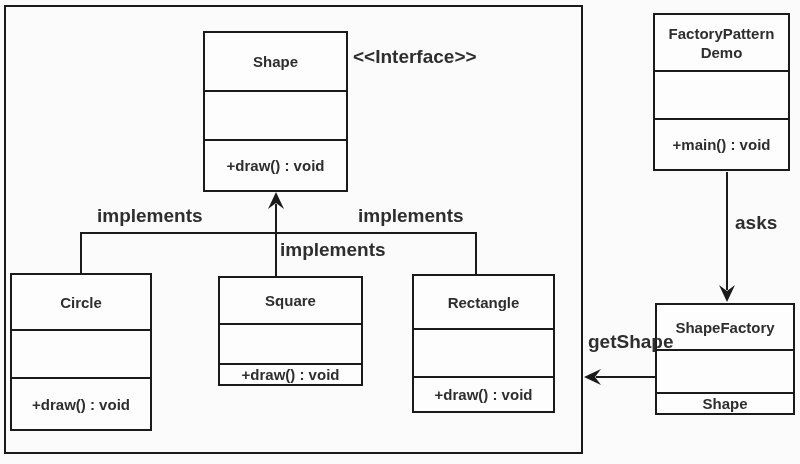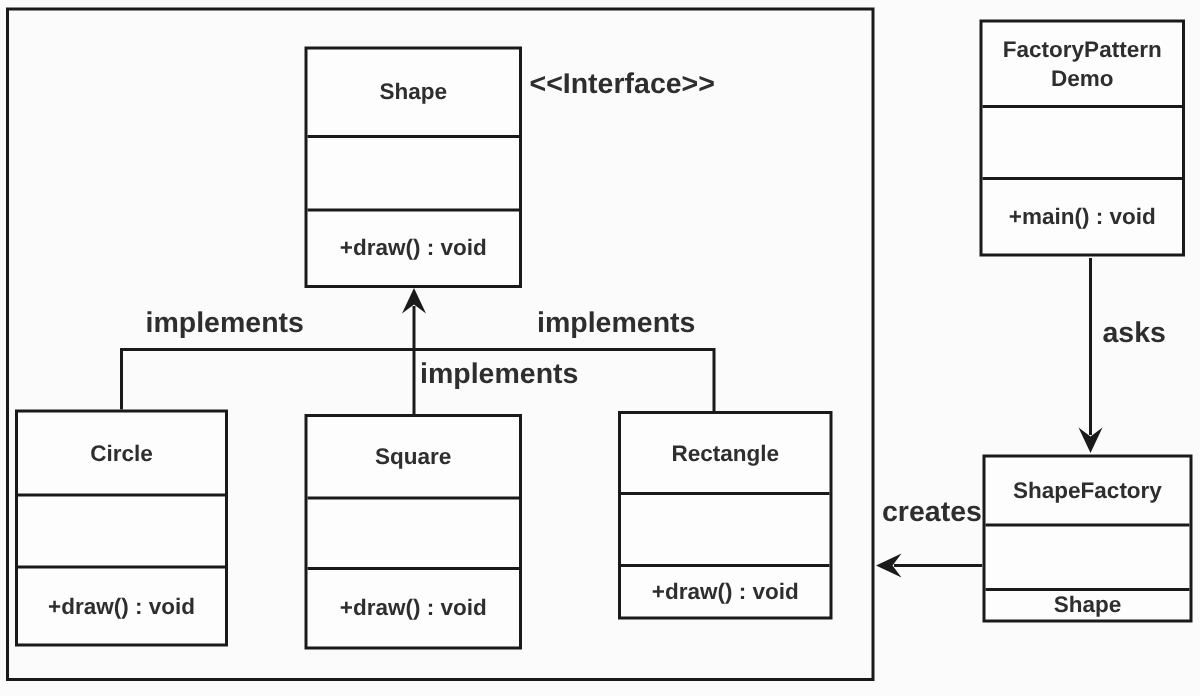--- a/index.html
+++ b/index.html
@@ -51,21 +51,21 @@
   .uml-class .c2 { border-bottom: 2px solid #1a1a1a; }
   .uml-class .c3 { flex: 1; }
 
   
   #box-shape     { left: 203px; top: 31px;  width: 145px; height: 161px; }
   #box-shape .c1 { height: 59px; } #box-shape .c2 { height: 49px; }
 
   #box-circle     { left: 10px; top: 273px; width: 142px; height: 158px; }
   #box-circle .c1 { height: 56px; } #box-circle .c2 { height: 48px; }
 
-  #box-square     { left: 203px; top: 276px; width: 145px; height: 157px; }
+  #box-square     { left: 218px; top: 276px; width: 145px; height: 110px; }
   #box-square .c1 { height: 55px; } #box-square .c2 { height: 47px; }
 
   #box-rectangle     { left: 412px; top: 274px; width: 143px; height: 139px; }
   #box-rectangle .c1 { height: 54px; } #box-rectangle .c2 { height: 48px; }
 
   #box-demo     { left: 653px; top: 13px; width: 137px; height: 158px; }
   #box-demo .c1 { height: 57px; } #box-demo .c2 { height: 48px; }
 
   #box-factory     { left: 655px; top: 303px; width: 140px; height: 112px; }
   #box-factory .c1 { height: 50px; } #box-factory .c2 { height: 46px; }
@@ -144,15 +144,15 @@
     <div class="comp c3">
       <span>Shape</span>
     </div>
   </div>
 
   <div class="lbl" id="lbl-interface">&lt;&lt;Interface&gt;&gt;</div>
   <div class="lbl" id="lbl-impl-left">implements</div>
   <div class="lbl" id="lbl-impl-middle">implements</div>
   <div class="lbl" id="lbl-impl-right">implements</div>
   <div class="lbl" id="lbl-asks">asks</div>
-  <div class="lbl" id="lbl-creates">creates</div>
+  <div class="lbl" id="lbl-creates">getShape</div>
 
 </div>
 
 </body></html>

